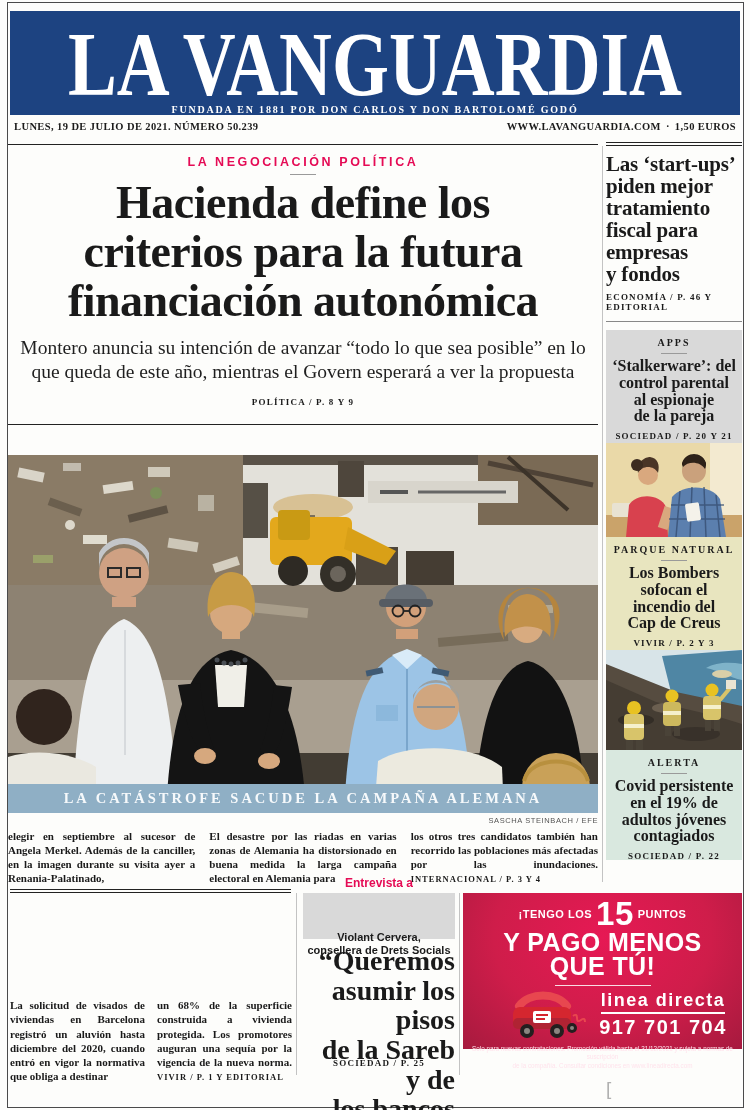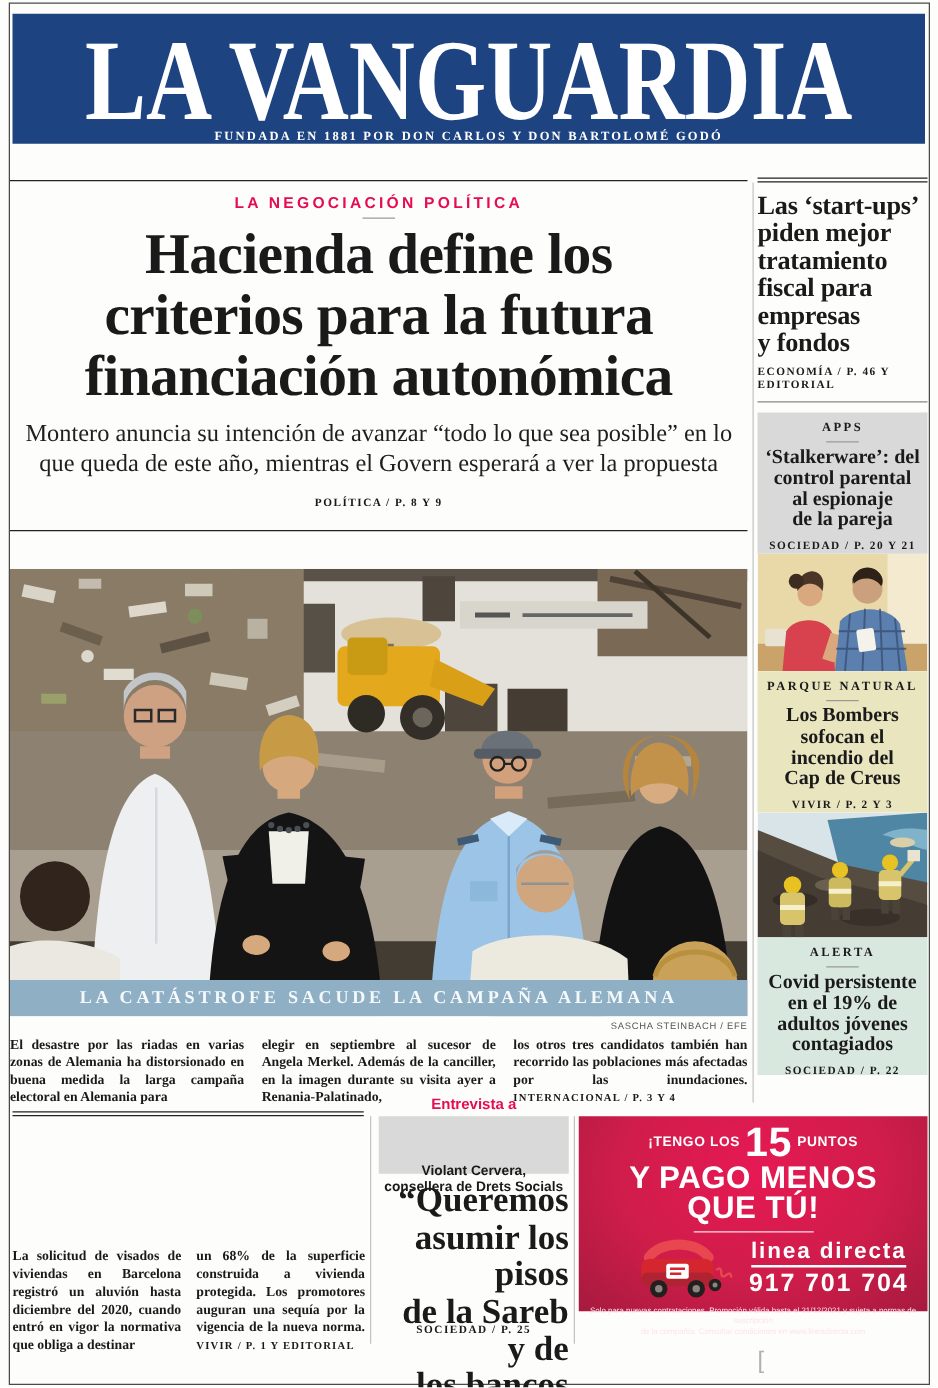--- a/index.html
+++ b/index.html
@@ -82,20 +82,28 @@
 <div class="page">
   <div class="frame"></div>
 
   <header class="masthead">
     <svg width="730" height="76" aria-hidden="true">
       <text x="365" y="63" text-anchor="middle" textLength="614" lengthAdjust="spacingAndGlyphs" font-family="Liberation Serif, DejaVu Serif, serif" font-weight="bold" font-size="92" fill="#ffffff">LA VANGUARDIA</text>
     </svg>
     <div class="founders">FUNDADA EN 1881 POR DON CARLOS Y DON BARTOLOMÉ GODÓ</div>
   </header>
 
+  <div class="dateline">
+    <span>LUNES, 19 DE JULIO DE 2021. NÚMERO 50.239</span>
+    <span class="dl-right">
+      <span>WWW.LAVANGUARDIA.COM</span>
+      <span>·</span>
+      <span>1,50 EUROS</span>
+    </span>
+  </div>
 
   <div class="rule" style="left:8px;top:144px;width:590px;"></div>
   <div class="double-rule" style="left:606px;top:142px;width:136px;"></div>
 
   <section class="lead">
     <div class="kicker">LA NEGOCIACIÓN POLÍTICA</div>
     <div class="kicker-dash"></div>
     <h1 class="lead-hl pre" style="margin:2px 0 0 0;">Hacienda define los
 criterios para la futura
 financiación autonómica</h1>
@@ -209,22 +217,22 @@
       <line x1="409" y1="252" x2="447" y2="252" stroke="#8d9294" stroke-width="2"></line>
 
       <circle cx="548" cy="332" r="34" fill="#c9a158"></circle>
       <path d="M516,326 C522,300 574,300 580,326" fill="none" stroke="#b8903e" stroke-width="4"></path>
     </svg>
     <figcaption class="caption-bar">LA CATÁSTROFE SACUDE LA CAMPAÑA ALEMANA</figcaption>
   </figure>
   <div class="credit">SASCHA STEINBACH / EFE</div>
 
   <div class="caption-cols">
+    <div>elegir en septiembre al sucesor de Angela Merkel. Además de la canciller, en la imagen durante su visita ayer a Renania-Palatinado,</div>
     <div>El desastre por las riadas en varias zonas de Alemania ha distorsionado en buena medida la larga campaña electoral en Alemania para</div>
-    <div>elegir en septiembre al sucesor de Angela Merkel. Además de la canciller, en la imagen durante su visita ayer a Renania-Palatinado,</div>
     <div>
       <span>los otros tres candidatos también han recorrido las poblaciones más afectadas por las inundaciones.</span>
       <span class="inline-sec">INTERNACIONAL / P. 3 Y 4</span>
     </div>
   </div>
 
   <div class="v-divider" style="left:602px;top:146px;height:736px;"></div>
 
   <div class="sb" style="top:153px;">
     <div class="sb-hl-1 pre">Las ‘start-ups’

